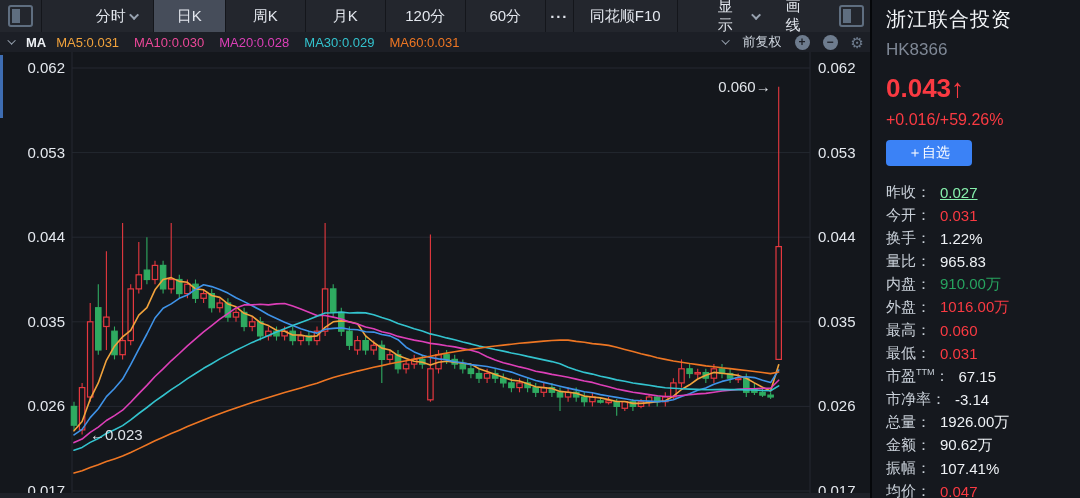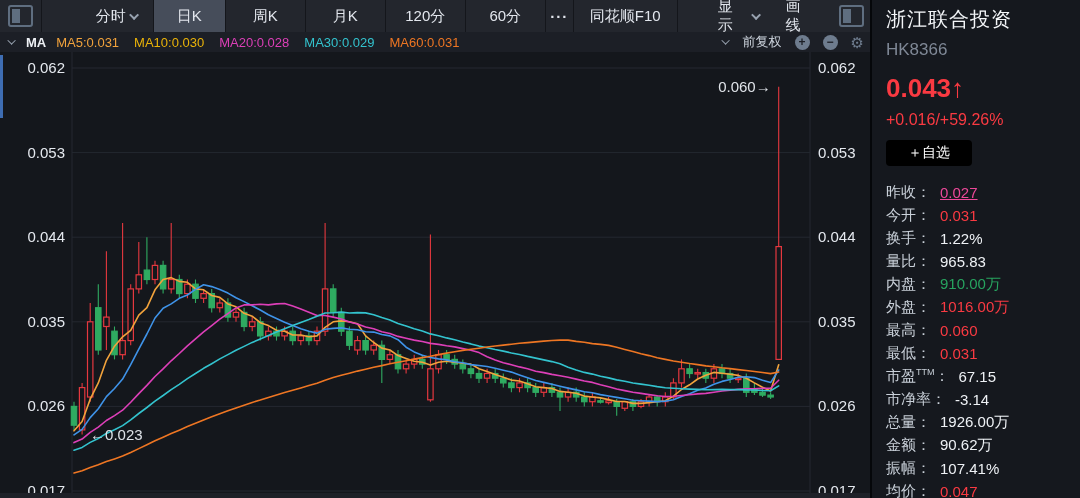--- a/index.html
+++ b/index.html
@@ -44,21 +44,21 @@
   .blue-strip { position:absolute; left:0; top:55px; width:3px; height:63px; background:#3e6db2; }
 
   
   .divider { position:absolute; left:870px; top:0; width:2px; height:498px; background:#05070a; }
   .panel { position:absolute; left:872px; top:0; width:208px; height:498px; background:#15181e;
            padding:6px 8px 0 14px; overflow:hidden; }
   .stock-name { font-size:20px; font-weight:normal; color:#f4f6f9; letter-spacing:1px; }
   .stock-code { font-size:17px; color:#7f8896; margin-top:7px; }
   .stock-price { font-size:26px; font-weight:bold; margin-top:13px; }
   .stock-change { font-size:16px; margin-top:7px; }
-  .watch-btn { margin-top:11px; width:86px; height:26px; background:#000000; border:none; border-radius:4px;
+  .watch-btn { margin-top:11px; width:86px; height:26px; background:#3b82f6; border:none; border-radius:4px;
                color:#fff; font-size:14px; display:flex; align-items:center; justify-content:center; cursor:pointer; }
   .stats { margin-top:15px; }
   .stat-row { display:flex; align-items:center; height:23px; font-size:15px; }
   .stat-label { color:#c9d0d9; margin-right:9px; white-space:nowrap; }
   .stat-label sup { font-size:9px; }
   .stat-value { white-space:nowrap; }
 </style>
 </head>
 <body>
 
@@ -107,21 +107,21 @@
         <span class="panel-icon" data-name="toggle-right-panel-button"></span>
       </div>
     </div>
 
     <div class="ma-bar" data-name="indicator-bar">
       <div class="ma-left" data-name="indicator-left">
         <i class="chev small" data-name="chevron-down-icon"></i>
         <span class="ma-name" data-name="indicator-name">MA</span>
         <span class="ma-items" data-name="ma-legend">
             <span data-name="ma-legend-item-ma5" style="color: rgb(242, 163, 60);">MA5:0.031</span>
-            <span data-name="ma-legend-item-ma10" style="color: #eab308; text-align: center;">MA10:0.030</span>
+            <span data-name="ma-legend-item-ma10" style="color: #ec4899; text-align: center;">MA10:0.030</span>
             <span data-name="ma-legend-item-ma20" style="color: rgb(221, 63, 184);">MA20:0.028</span>
             <span data-name="ma-legend-item-ma30" style="color: rgb(51, 195, 206);">MA30:0.029</span>
             <span data-name="ma-legend-item-ma60" style="color: rgb(238, 118, 35);">MA60:0.031</span>
           </span>
       </div>
       <div class="ma-right" data-name="indicator-right">
         <i class="chev small" data-name="chevron-down-icon"></i>
         <span class="adjust-label" data-name="adjust-mode-label">前复权</span>
         <span class="circ-btn" data-name="zoom-in-icon">+</span>
         <span class="circ-btn" data-name="zoom-out-icon">−</span>
@@ -357,21 +357,21 @@
     <div class="stock-name" data-name="stock-name">浙江联合投资</div>
     <div class="stock-code" data-name="stock-code">HK8366</div>
     <div class="stock-price" data-name="stock-price" style="color: rgb(250, 58, 66);">
       <span data-name="price-value">0.043</span><span data-name="price-direction-arrow">↑</span>
     </div>
     <div class="stock-change" data-name="stock-change" style="color: rgb(250, 58, 66);">+0.016/+59.26%</div>
     <button class="watch-btn" data-name="add-watchlist-button">＋自选</button>
     <div class="stats" data-name="stats-list">
         <div class="stat-row" data-name="stat-row-prev-close">
           <span class="stat-label" data-name="stat-label">昨收：</span>
-          <span class="stat-value" data-name="stat-value" style="color: #ec4899; text-decoration: underline;">0.027</span>
+          <span class="stat-value" data-name="stat-value" style="color: #86efac; text-decoration: underline;">0.027</span>
         </div>
         <div class="stat-row" data-name="stat-row-open">
           <span class="stat-label" data-name="stat-label">今开：</span>
           <span class="stat-value" data-name="stat-value" style="color: rgb(250, 58, 66);">0.031</span>
         </div>
         <div class="stat-row" data-name="stat-row-turnover-rate">
           <span class="stat-label" data-name="stat-label">换手：</span>
           <span class="stat-value" data-name="stat-value" style="color: rgb(238, 241, 245);">1.22%</span>
         </div>
         <div class="stat-row" data-name="stat-row-volume-ratio">

